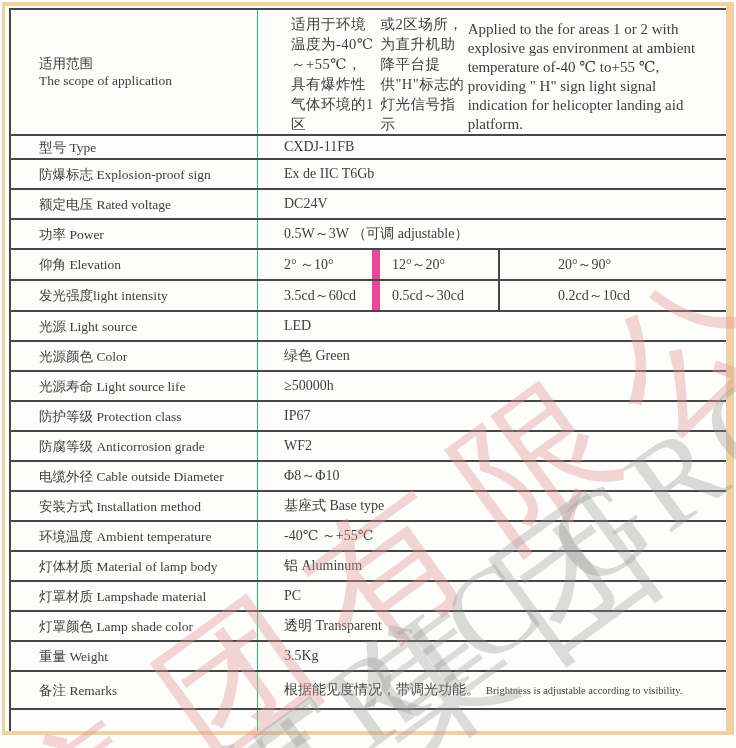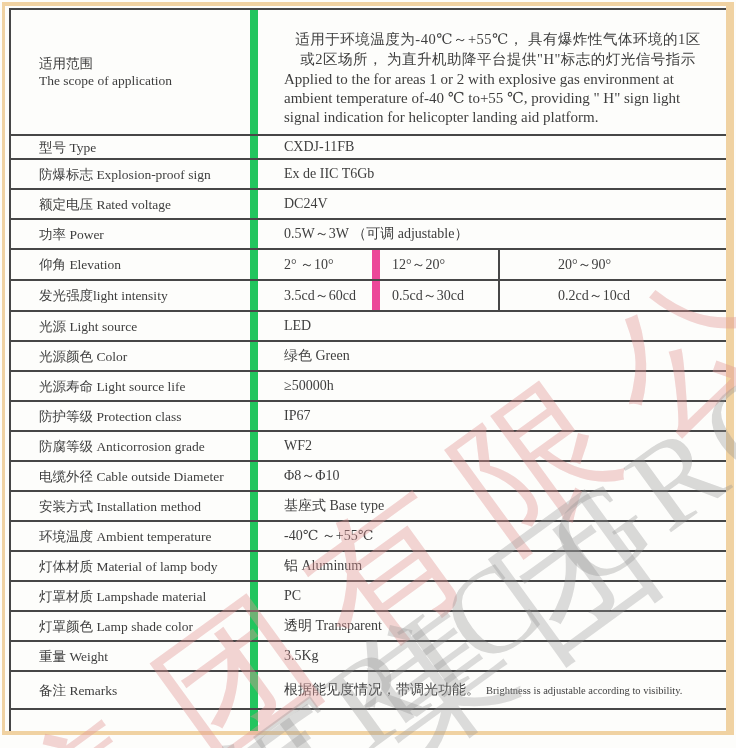--- a/index.html
+++ b/index.html
@@ -33,32 +33,32 @@
     background:transparent;
   }
   .h30 { height:30px; }
   .h24 { height:24px; }
   .h31 { height:31px; }
   .scope-row { height:126px; }
   .remarks-row { height:38px; }
   .empty-row { height:21px; border-bottom:none; }
   .label-cell {
     flex:0 0 247px; width:247px; box-sizing:border-box;
-    border-right:8px solid #22c55e;
+    border-right:1px solid #22c55e;
     display:flex; flex-direction:column; justify-content:center;
     padding-left:28px; font-size:13.5px; line-height:17px;
   }
   .value-cell {
     flex:1 1 auto; box-sizing:border-box;
     display:flex; align-items:center;
     padding-left:26px; font-size:14px;
   }
   .scope-value {
-    flex-direction:column; align-items:center; justify-content:flex-start;
-    padding:19px 14px 0 26px;
+    flex-direction:row; align-items:flex-end; justify-content:flex-start;
+    padding:19px 14px 0 33px;
   }
   .cn-line { font-size:14.5px; line-height:20px; letter-spacing:0.5px; }
   .en-text { font-size:15px; line-height:19px; margin-top:1px; }
   .sub-cell {
     box-sizing:border-box; display:flex; align-items:center; font-size:14px;
   }
   .sub1 { flex:0 0 122px; width:122px; border-right:8px solid #ec4899; padding-left:26px; }
   .sub2 { flex:0 0 120px; width:120px; border-right:2px solid #474747; padding-left:12px; }
   .sub3 { flex:1 1 auto; padding-left:34px;margin-left:24px; }
   .remarks-cn { font-size:14px; }

